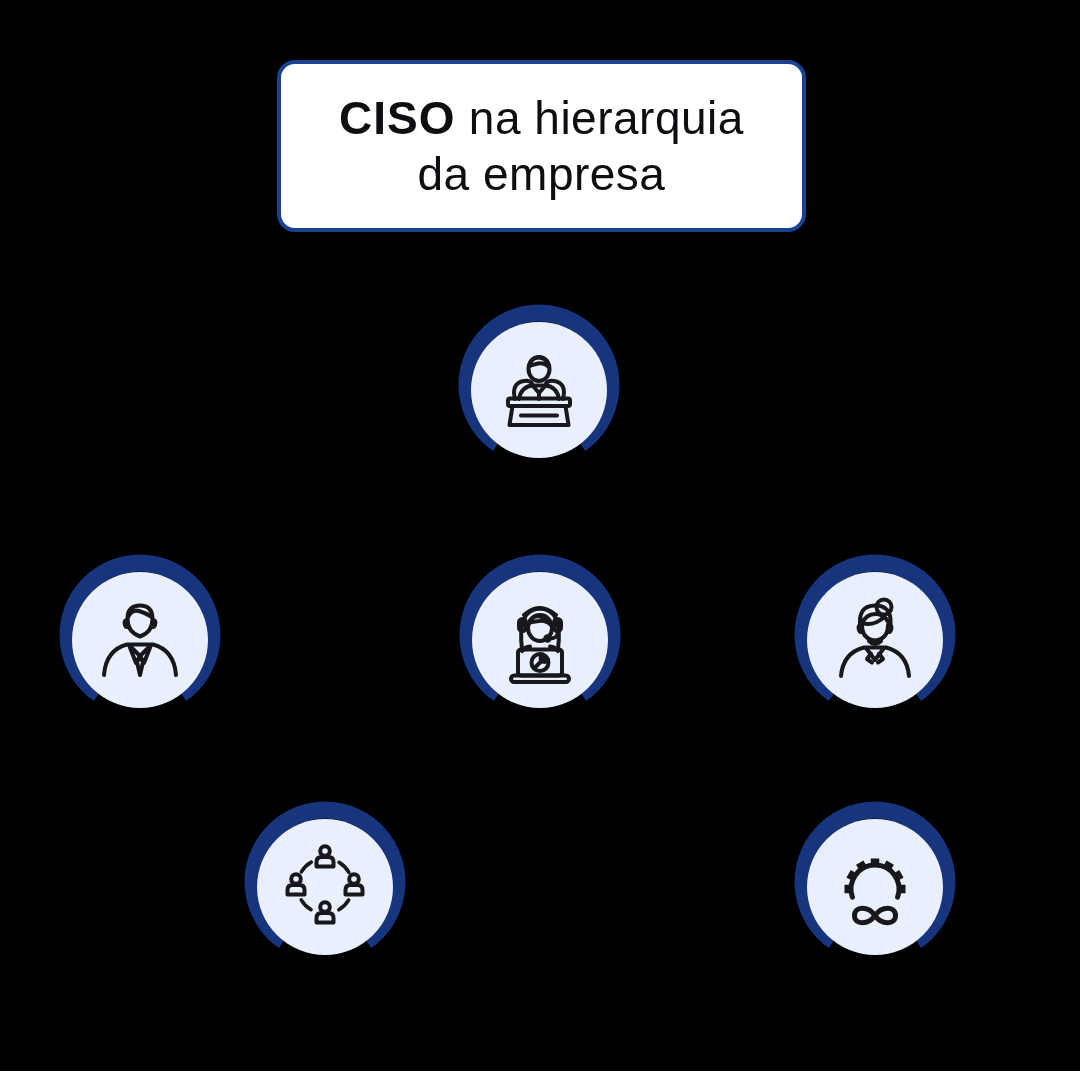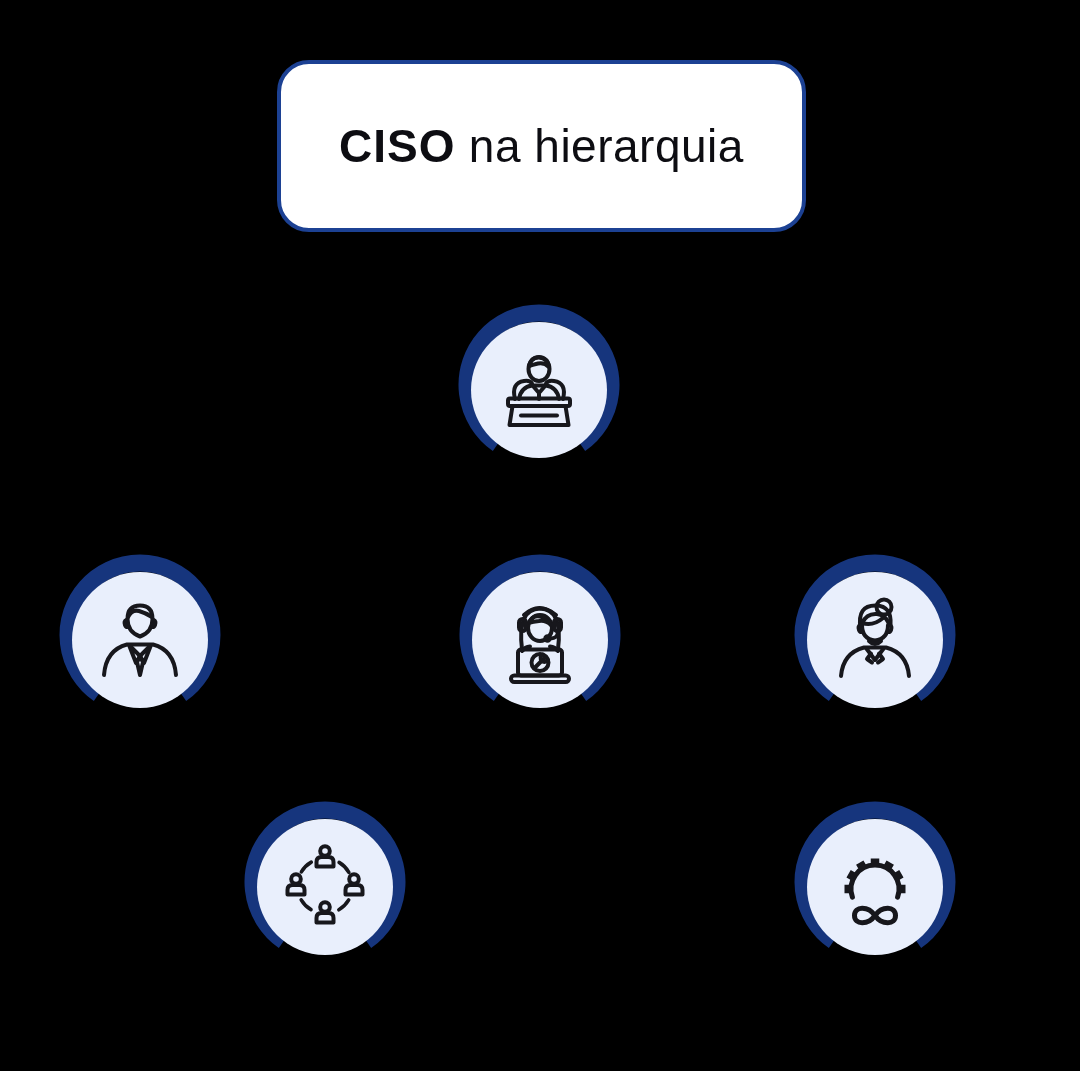--- a/index.html
+++ b/index.html
@@ -10,21 +10,21 @@
     position:relative;overflow:hidden;
   }
   .canvas{position:absolute;inset:0;width:1080px;height:1071px;background:var(--bg,#000);}
 
   
   .title-box{
     position:absolute;left:277px;top:60px;width:529px;height:172px;
     box-sizing:border-box;
     background:var(--box-fill,#fff);
     border:4px solid var(--box-border,#1c4193);
-    border-radius:32px;
+    border-radius:18px;
     display:flex;align-items:center;justify-content:center;
   }
   .title-text{
     text-align:center;
     font-size:46px;line-height:1.22;
     color:var(--text,#0d0d12);
     letter-spacing:.5px;
   }
   .title-text .hl{font-weight:800;letter-spacing:1px;}
 
@@ -47,20 +47,21 @@
     stroke-dasharray:14 29.2;stroke-dashoffset:-14.6;}
 </style>
 </head>
 <body>
 
 <div class="canvas">
 
   <div class="title-box">
     <div class="title-text">
       <span class="hl">CISO</span><span> na hierarquia</span><br>
+      <span>da empresa</span>
     </div>
   </div>
 
   <div class="node pos-ceo">
     <svg viewBox="0 0 164 176">
       <path class="ring" d="M123.3 139 A72 72 0 1 0 40.7 139"></path>
       <circle class="disc" cx="82" cy="85" r="68"></circle>
       <g class="ink" transform="translate(34,37)">
         <path d="M24 57 Q20 41 33 39 Q39 38 41 41.5"></path>
         <path d="M72 57 Q76 41 63 39 Q57 38 55 41.5"></path>

